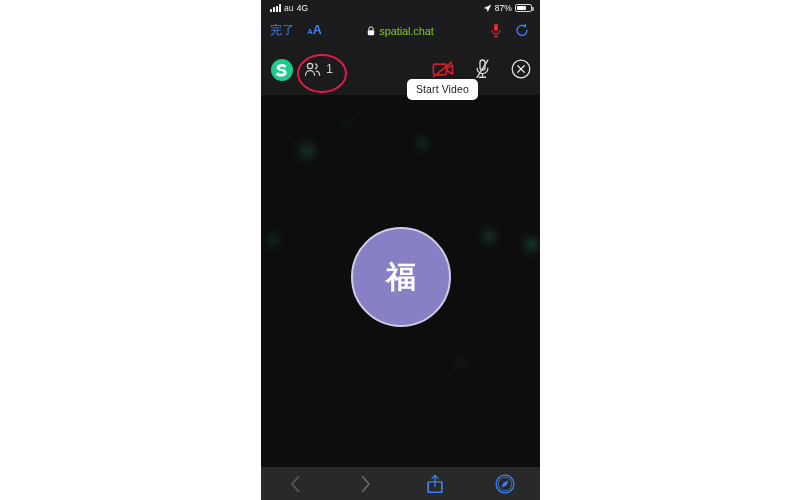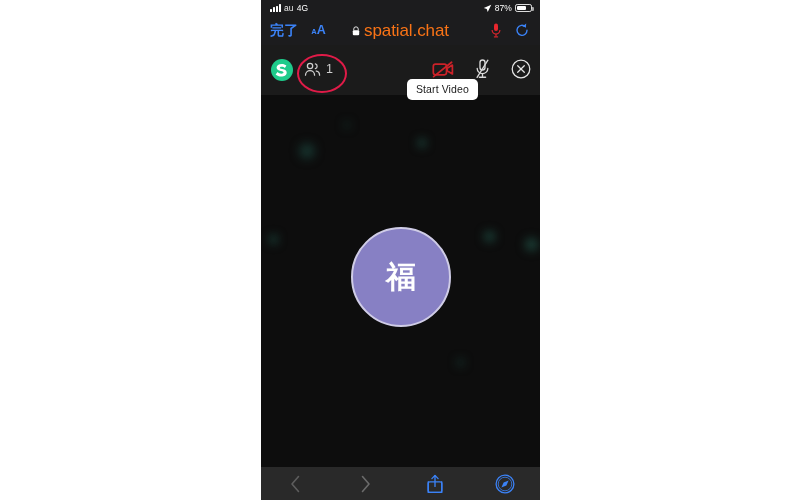--- a/index.html
+++ b/index.html
@@ -119,24 +119,23 @@
     left: 0; top: 16px;
     width: 279px;
     height: 29px;
     background: #1c1c1e;
     display: flex;
     align-items: center;
   }
   .done-btn {
     margin-left: 9px;
     color: #3b82f6;
-    font-size: 14px;
+    font-size: 12px;
     letter-spacing: 0.3px;
     cursor: pointer;
-    font-weight: bold;
   }
   .aa-btn {
     margin-left: 13px;
     color: #3b82f6;
     display: flex;
     align-items: baseline;
     cursor: pointer;
     line-height: 1;
   }
   .aa-btn .small-a { font-size: 8.5px; font-weight: 600; }
@@ -145,22 +144,22 @@
     position: absolute;
     left: 0; right: 0;
     display: flex;
     align-items: center;
     justify-content: center;
     gap: 4px;
     pointer-events: none;
   }
   .lock-ico { display: block; width: 8px; height: 10px; }
   .url-text {
-    color: #f97316;
-    font-size: 17px;
+    color: #84cc16;
+    font-size: 11px;
     letter-spacing: -0.1px;
   }
   .url-right {
     margin-left: auto;
     display: flex;
     align-items: center;
     gap: 14px;
     margin-right: 11px;
     z-index: 2;
   }

